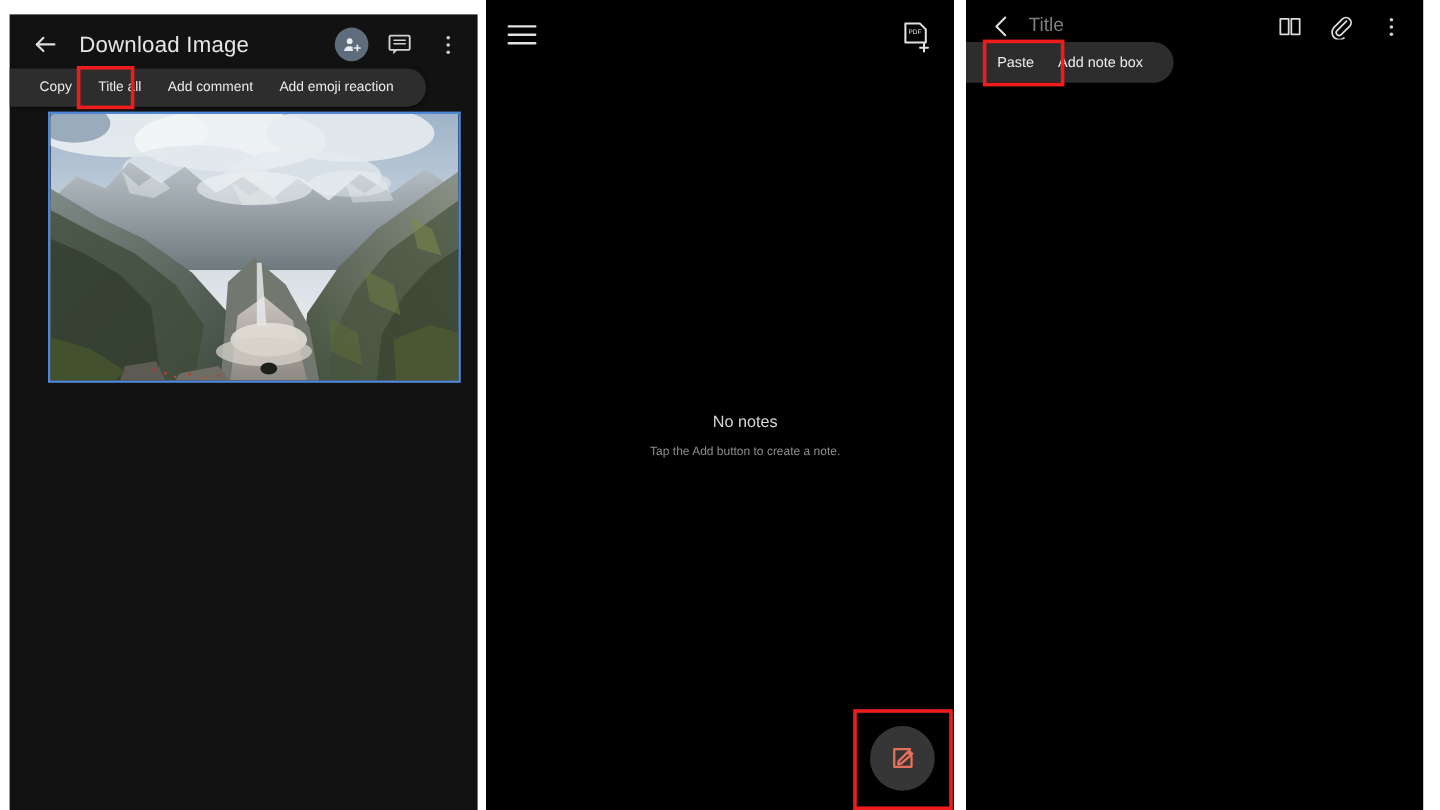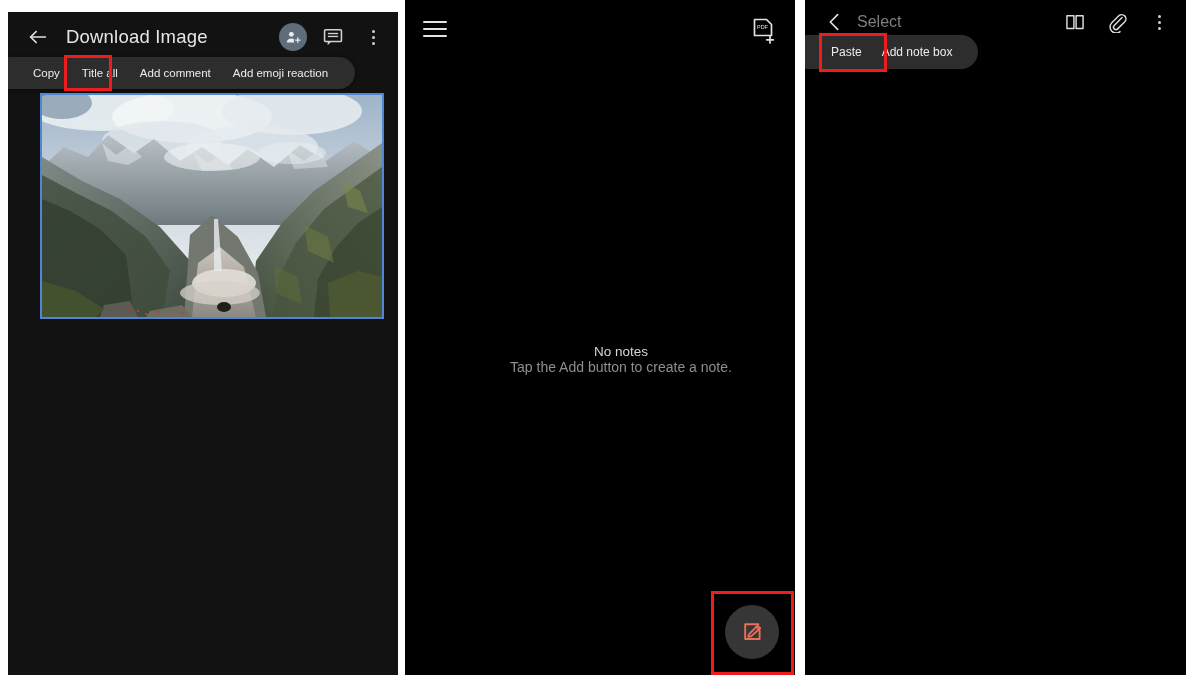--- a/index.html
+++ b/index.html
@@ -107,21 +107,21 @@
   .hamburger span:nth-child(3) { width: 24px; }
   .p2-import {
     position: absolute; right: 18px; top: 17px;
     width: 26px; height: 28px;
   }
   .p2-empty {
     position: absolute; left: 0; top: 344px; width: 432px;
     text-align: center;
   }
   .p2-empty .t1 { color: #d6d6d6; font-size: 13.5px; }
-  .p2-empty .t2 { color: #8e8e8e; font-size: 14px; }
+  .p2-empty .t2 { color: #8e8e8e; font-size: 10px; margin-top: 12px; }
 
   .fab {
     position: absolute; left: 320px; top: 605px;
     width: 54px; height: 54px; border-radius: 50%;
     background: #363636;
     display: flex; align-items: center; justify-content: center;
   }
   #hl-fab { left: 306px; top: 591px; width: 83px; height: 84px; }
 
   
@@ -328,21 +328,21 @@
   <div class="gutter mid2"></div>
 
   <div class="panel" id="panel-3">
 
     <div class="p3-appbar">
       <div class="p3-back">
         <svg width="16" height="22" viewBox="0 0 16 24" fill="none" stroke="#dddddd" stroke-width="1.9" stroke-linecap="round" stroke-linejoin="round">
           <polyline points="12,4 4,12 12,20"></polyline>
         </svg>
       </div>
-      <div class="p3-title">Select</div>
+      <div class="p3-title">Title</div>
 
       <div class="p3-actions">
         <div class="icon-btn">
           <svg width="22" height="22" viewBox="0 0 24 24" fill="none" stroke="#dcdcdc" stroke-width="1.6" stroke-linejoin="round">
             <path d="M3.2 5.2 h7.6 v14 h-7.6 z"></path>
             <path d="M13.2 5.2 h7.6 v14 h-7.6 z"></path>
           </svg>
         </div>
         <div class="icon-btn">
           <svg width="22" height="22" viewBox="0 0 24 24" fill="none" stroke="#dcdcdc" stroke-width="1.6" stroke-linecap="round" stroke-linejoin="round">

